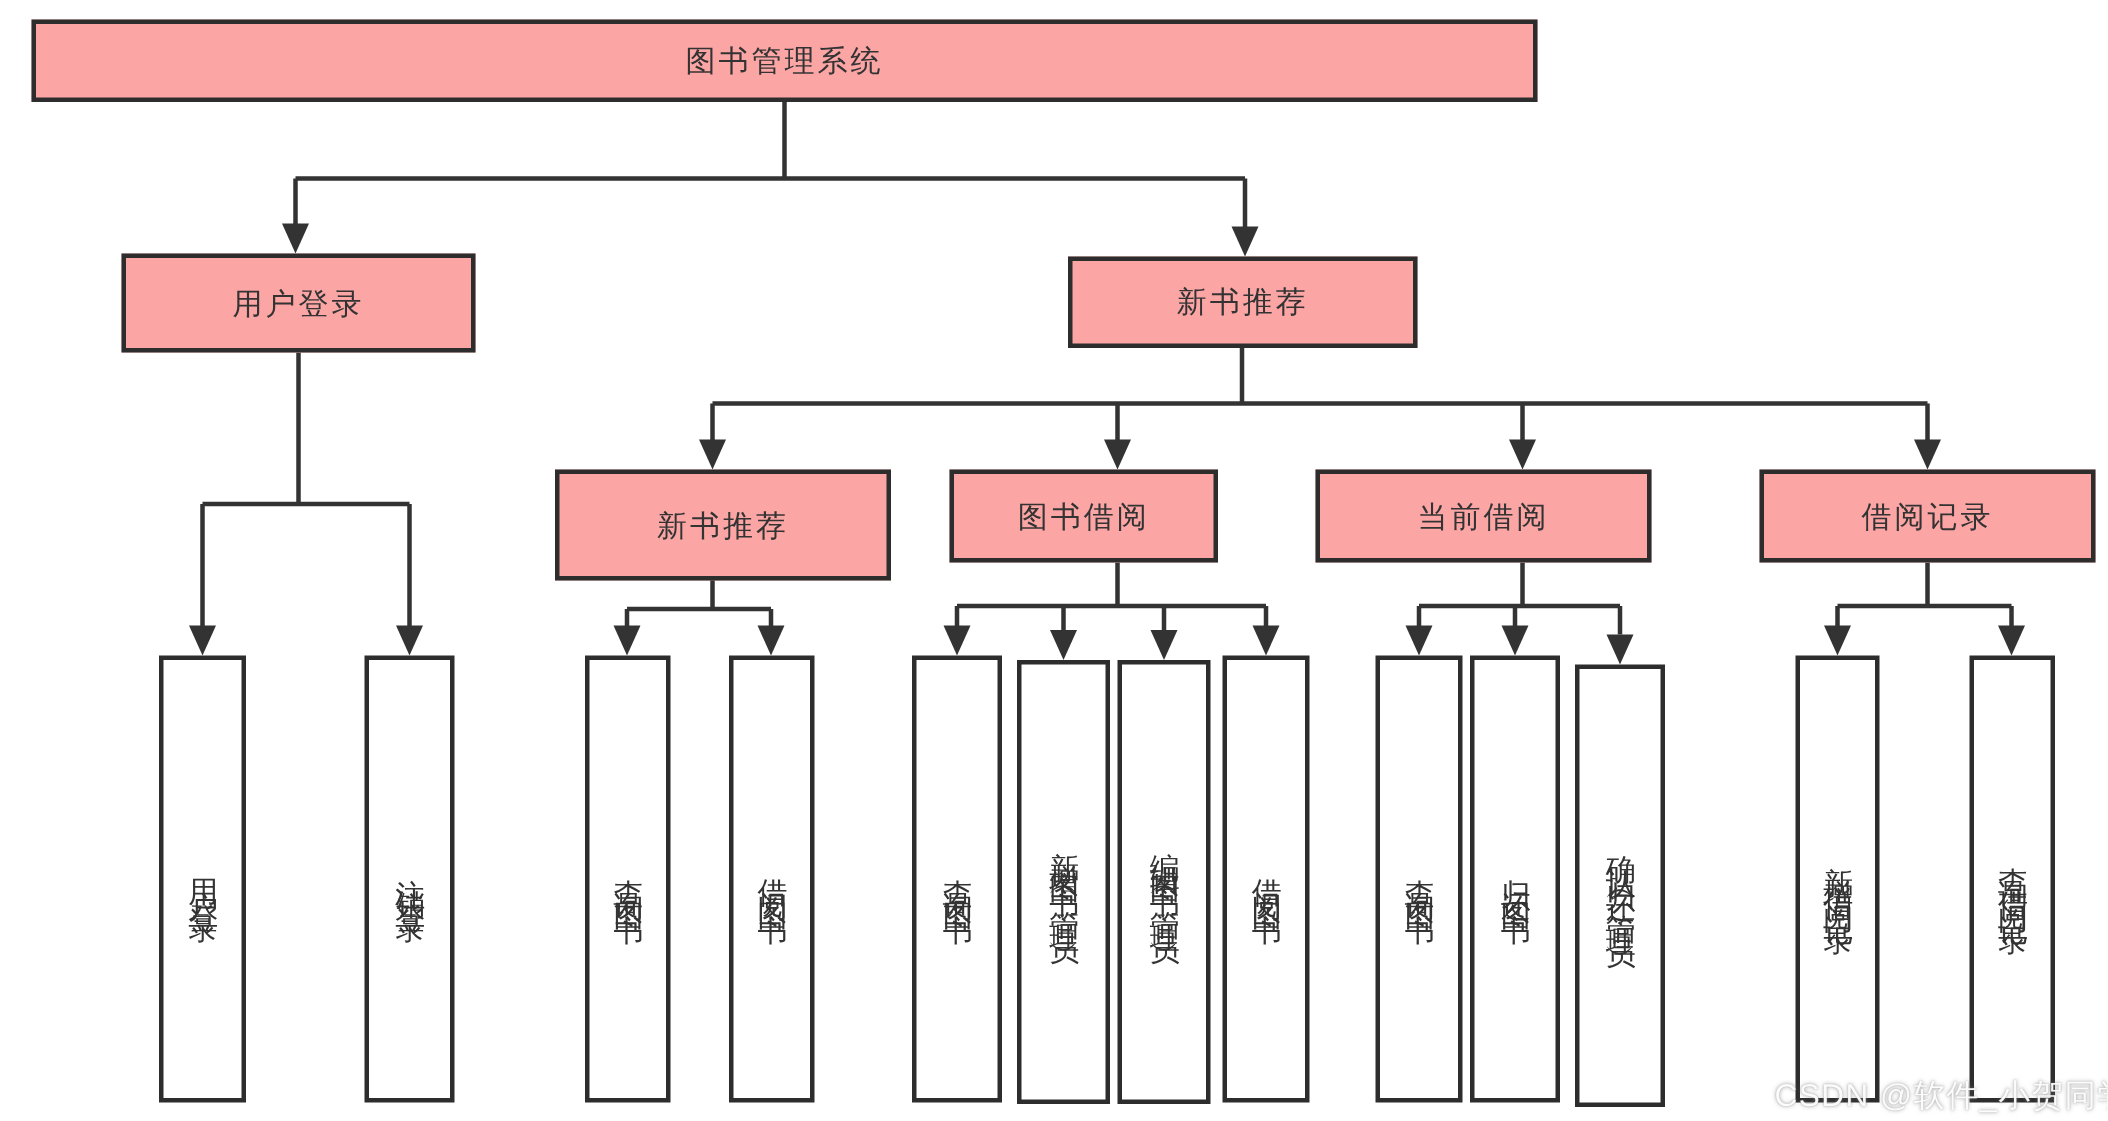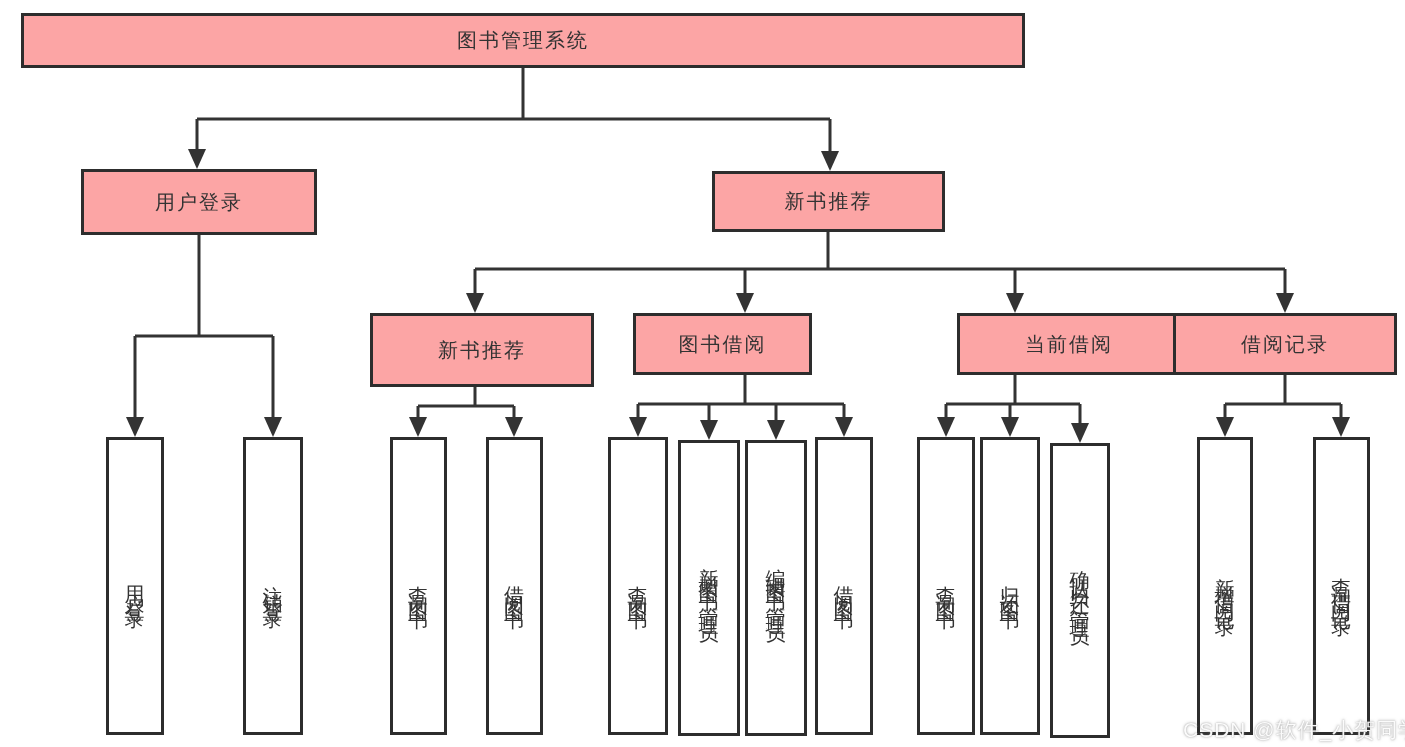--- a/index.html
+++ b/index.html
@@ -111,21 +111,21 @@
   <div class="hnode" style="left:712px;top:171px;width:233px;height:61px">
     <span class="lbl">新书推荐</span>
   </div>
 
   <div class="hnode" style="left:370px;top:313px;width:224px;height:74px">
     <span class="lbl">新书推荐</span>
   </div>
   <div class="hnode" style="left:633px;top:313px;width:179px;height:62px">
     <span class="lbl">图书借阅</span>
   </div>
-  <div class="hnode" style="left:957px;top:313px;width:224px;height:62px">
+  <div class="hnode" style="left:877px;top:313px;width:224px;height:62px">
     <span class="lbl">当前借阅</span>
   </div>
   <div class="hnode" style="left:1173px;top:313px;width:224px;height:62px">
     <span class="lbl">借阅记录</span>
   </div>
 
   <div class="vnode" style="left:106px;top:437px;width:58px;height:298px">
     <span class="vlbl">用户登录</span>
   </div>
   <div class="vnode" style="left:243px;top:437px;width:60px;height:298px">

